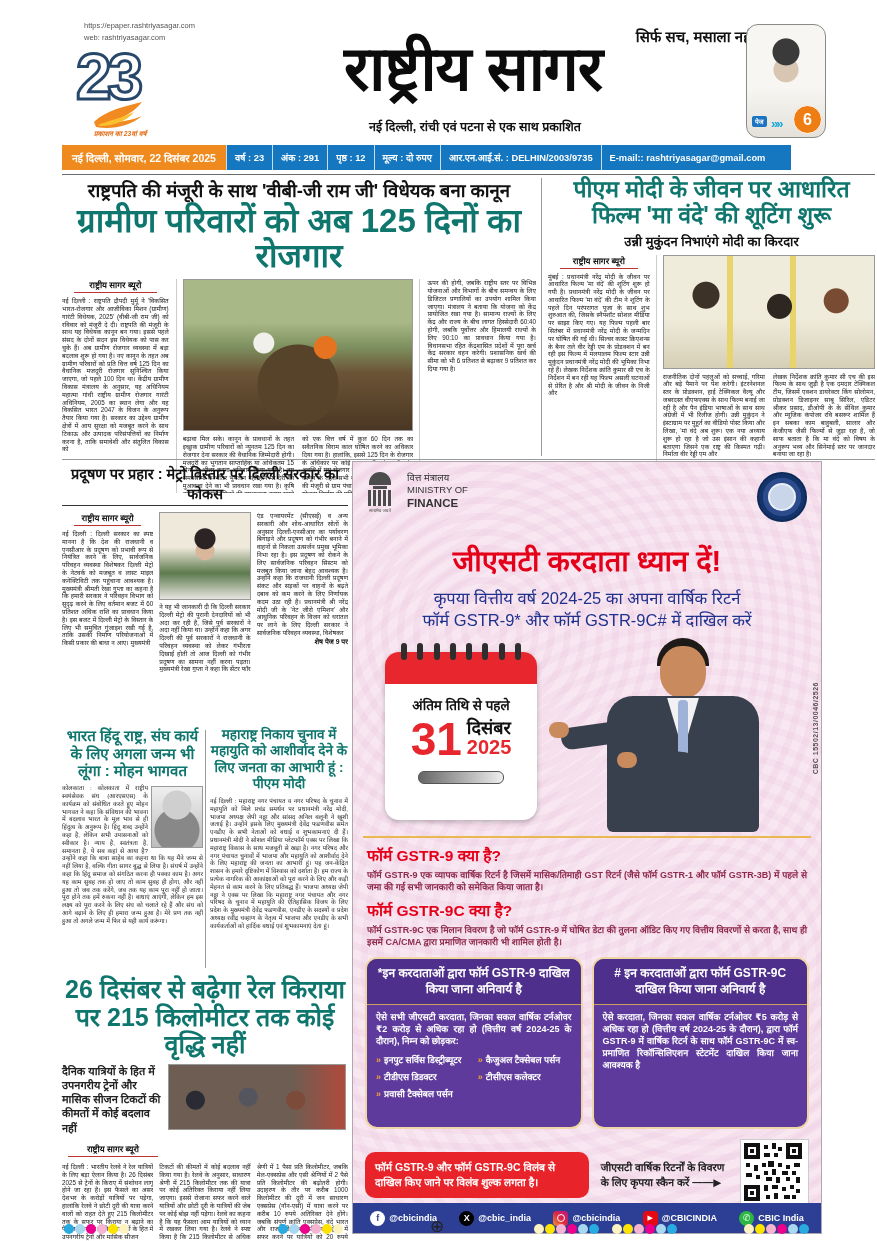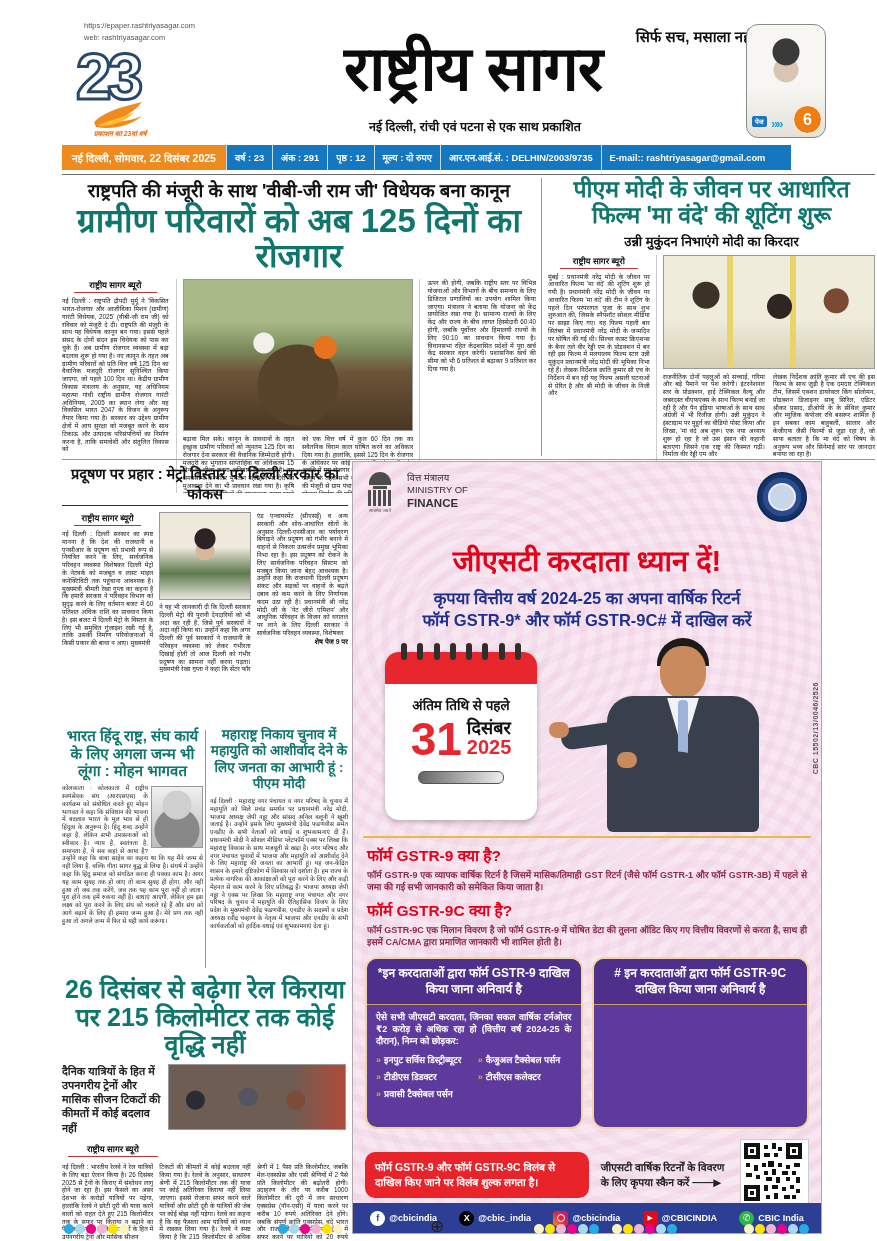--- a/index.html
+++ b/index.html
@@ -121,21 +121,21 @@
   .emb-top{width:22px;height:13px;background:#4c4c4c;border-radius:11px 11px 0 0;margin:0 auto;}
   .emb-mid{width:14px;height:3px;background:#4c4c4c;margin:1px auto;}
   .emb-base{width:24px;height:16px;margin:0 auto;background:repeating-linear-gradient(90deg,#4c4c4c 0 3px,#f8e7f1 3px 5px);}
   .emb-motto{font-size:4.5px;color:#4c4c4c;text-align:center;margin-top:1px;}
   .moF-text{font-size:9.5px;color:#333;line-height:1.25;}
   .moF-text .fin{font-weight:900;font-size:11.5px;}
   .cbic{width:46px;height:46px;border-radius:50%;background:radial-gradient(circle,#2c4b8c 0 58%,#14336b 60%);
         border:2px solid #0d2a59;position:relative;}
   .cbic::before{content:"";position:absolute;inset:9px;border-radius:50%;border:2px solid #e8edf5;background:#c9d6ea;}
   .ad-title{text-align:center;font-size:29px;font-weight:900;color:#e50019;margin-top:18px;}
-  .ad-sub{text-align:center;font-size:16.5px;font-weight:700;color:#20318d;line-height:1.35;margin-top:8px;}
+  .ad-sub{text-align:center;font-size:16.5px;font-weight:400;color:#20318d;line-height:1.35;margin-top:8px;}
   .ad-hero{position:relative;height:196px;margin-top:4px;}
   .calendar{position:absolute;left:32px;top:16px;width:152px;height:168px;background:#fff;border-radius:14px;
             box-shadow:0 2px 5px rgba(0,0,0,.25);}
   .spiral{position:absolute;top:-9px;left:16px;right:16px;display:flex;justify-content:space-between;}
   .spiral span{width:6px;height:17px;background:#2e2e2e;border-radius:3px;}
   .cal-red{height:32px;background:#e8262d;border-radius:14px 14px 0 0;}
   .cal-label{text-align:center;font-size:13.5px;font-weight:800;margin-top:12px;}
   .cal-date{display:flex;justify-content:center;align-items:center;gap:5px;margin-top:2px;}
   .cal-day{font-size:46px;font-weight:900;color:#e8262d;line-height:1;}
   .cal-my{line-height:1.05;}
@@ -419,20 +419,23 @@
               </div>
             <div class="bullet">
                 <span class="bmark">»</span>
                 <span>प्रवासी टैक्सेबल पर्सन</span>
               </div>
           </div>
         </div>
       </div>
       <div class="pbox">
         <div class="pbox-title"># इन करदाताओं द्वारा फॉर्म GSTR-9C दाखिल किया जाना अनिवार्य है</div>
+        <div class="pbox-body">
+          <p>ऐसे करदाता, जिनका सकल वार्षिक टर्नओवर ₹5 करोड़ से अधिक रहा हो (वित्तीय वर्ष 2024-25 के दौरान), द्वारा फॉर्म GSTR-9 में वार्षिक रिटर्न के साथ फॉर्म GSTR-9C में स्व-प्रमाणित रिकॉन्सिलिएशन स्टेटमेंट दाखिल किया जाना आवश्यक है</p>
+        </div>
       </div>
     </div>
 
     <div class="ad-bottom">
       <div class="latefee">फॉर्म GSTR-9 और फॉर्म GSTR-9C विलंब से दाखिल किए जाने पर विलंब शुल्क लगता है।</div>
       <div class="scan">
         <div>जीएसटी वार्षिक रिटर्नों के विवरण</div>
         <div class="arrow">के लिए कृपया स्कैन करें ——▶</div>
       </div>
       <div class="qrbox">

